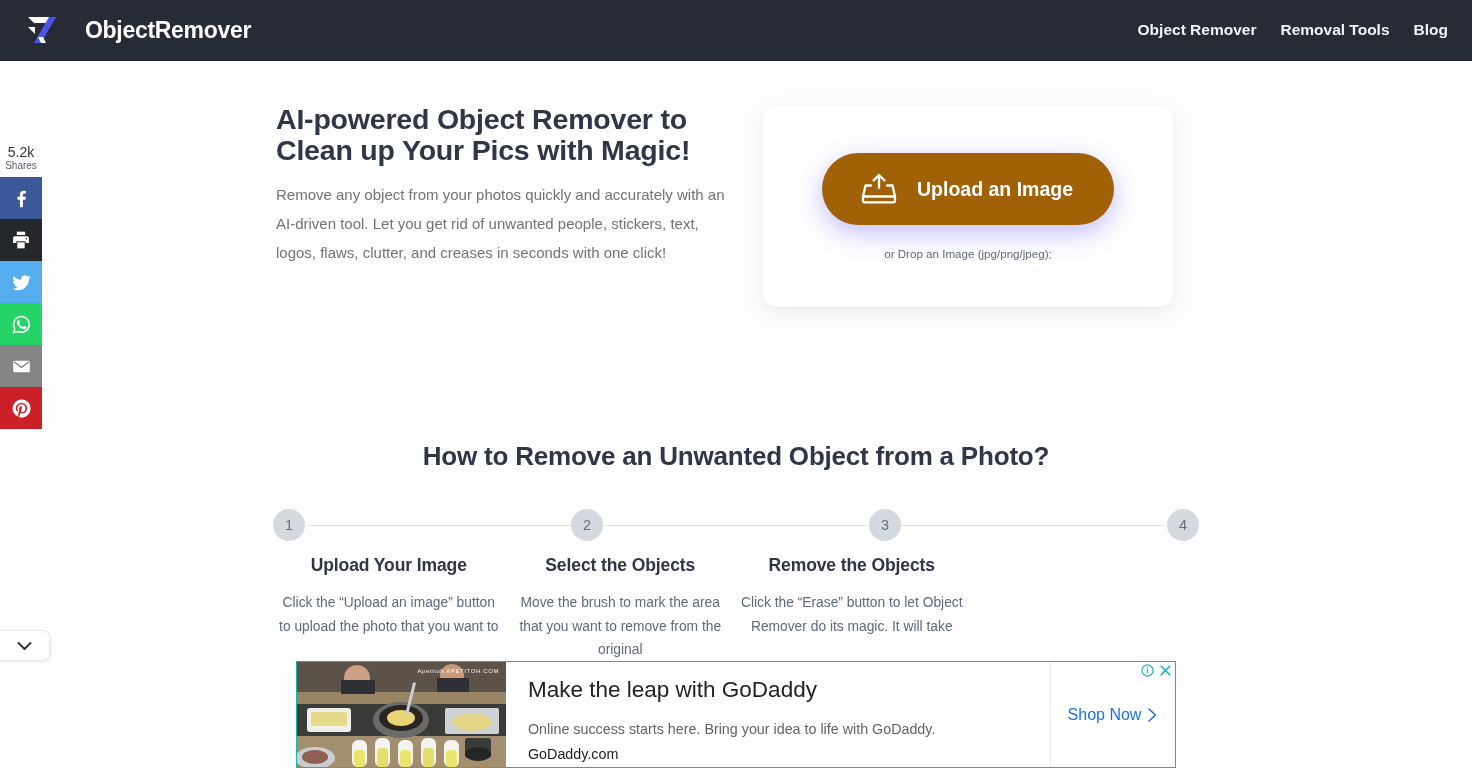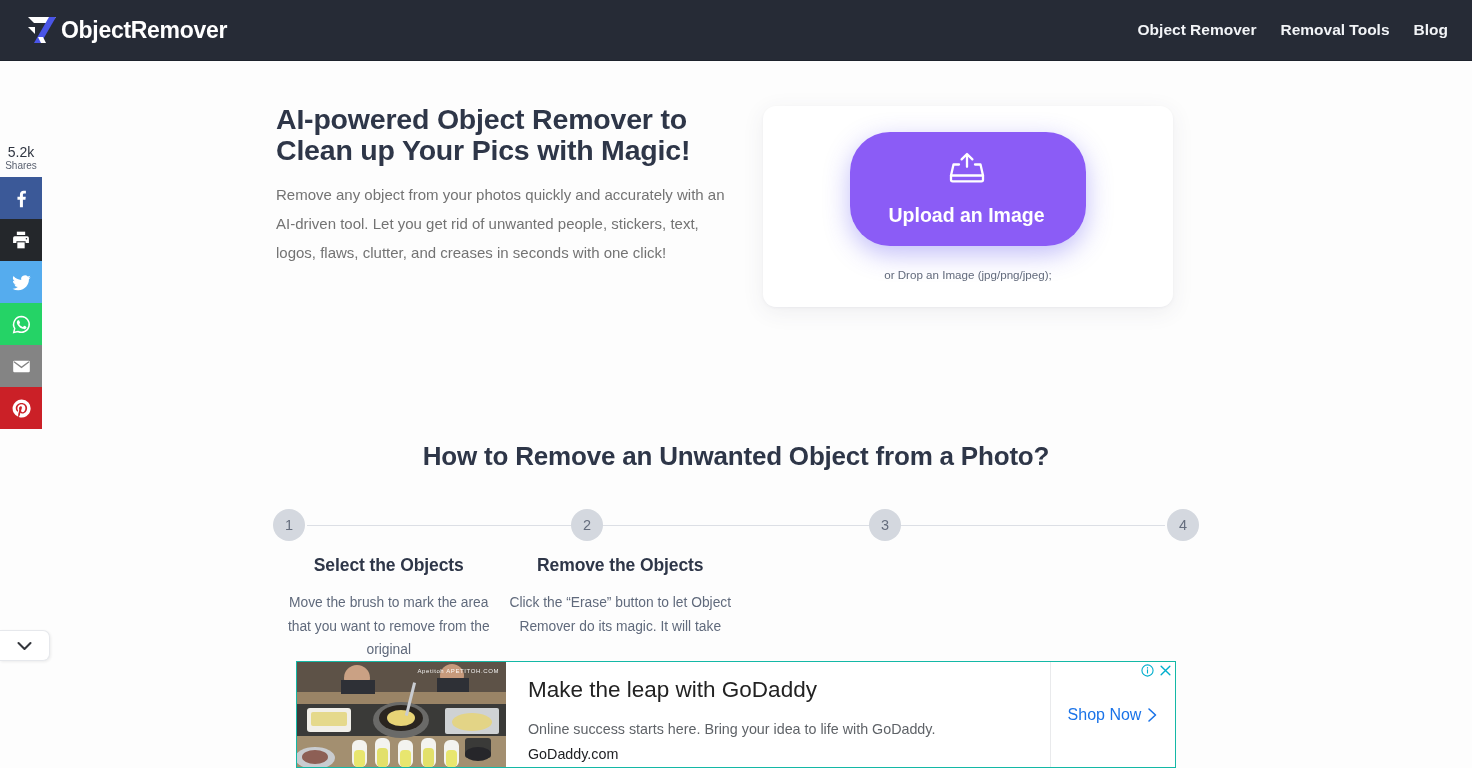--- a/index.html
+++ b/index.html
@@ -16,21 +16,21 @@
   
   .header {
     position: absolute; top: 0; left: 0;
     width: 1472px; height: 61px;
     background: #262b36;
     display: flex; align-items: center;
     justify-content: space-between;
     padding: 0 24px 0 26px;
     border-bottom: 1px solid #1d222c;
   }
-  .brand { display: flex; align-items: center; gap: 1px; }
+  .brand { display: flex; align-items: center; gap: 25px; }
   .brand-mark { width: 34px; height: 30px; display: block; }
   .brand-name {
     color: #ffffff; font-size: 23px; font-weight: bold;
     letter-spacing: -0.3px;
   }
   .nav { display: flex; align-items: center; gap: 24px; }
   .nav-link {
     color: #f2f4f7; font-size: 15.5px; font-weight: bold;
     text-decoration: none; white-space: nowrap;
     cursor: pointer;
@@ -97,28 +97,27 @@
     position: absolute; left: 763px; top: 45px;
     width: 410px; height: 201px;
     background: #ffffff; border-radius: 13px;
     box-shadow: 0 5px 22px rgba(60,68,90,0.08), 0 1px 3px rgba(60,68,90,0.05);
     display: flex; flex-direction: column;
     align-items: center; justify-content: center;
   }
   .upload-btn {
     position: relative;
     display: flex; align-items: center; gap: 19px;
-    background: #8b5cf6; color: #fff;
+    background: #a16207; color: #fff;
     border: none; border-radius: 40px;
     padding: 19px 41px 19px 38px;
     font-family: "Liberation Sans", sans-serif;
     font-size: 19.5px; font-weight: bold;
     cursor: pointer;
     box-shadow: 0 8px 26px rgba(74,63,238,0.34);
-    flex-direction: column;
   }
   .upload-btn svg { display: block; }
   .drop-hint {
     margin-top: 22px; font-size: 11.6px; color: #636b7b;
   }
 
   
   .howto { position: absolute; left: 0; top: 441px; width: 1472px; }
   .howto-title {
     text-align: center; font-size: 26px; font-weight: bold;
@@ -306,20 +305,24 @@
 
     <div class="steps">
       <div class="step-rail">
         <div class="step-dot">1</div>
         <div class="step-dot">2</div>
         <div class="step-dot">3</div>
         <div class="step-dot">4</div>
       </div>
 
       <div class="step-cols">
+        <div class="step-col">
+          <div class="step-head">Upload Your Image</div>
+          <div class="step-text">Click the “Upload an image” button to upload the photo that you want to</div>
+        </div>
         <div class="step-col">
           <div class="step-head">Select the Objects</div>
           <div class="step-text">Move the brush to mark the area that you want to remove from the original</div>
         </div>
         <div class="step-col">
           <div class="step-head">Remove the Objects</div>
           <div class="step-text">Click the “Erase” button to let Object Remover do its magic. It will take</div>
         </div>
       </div>
     </div>

